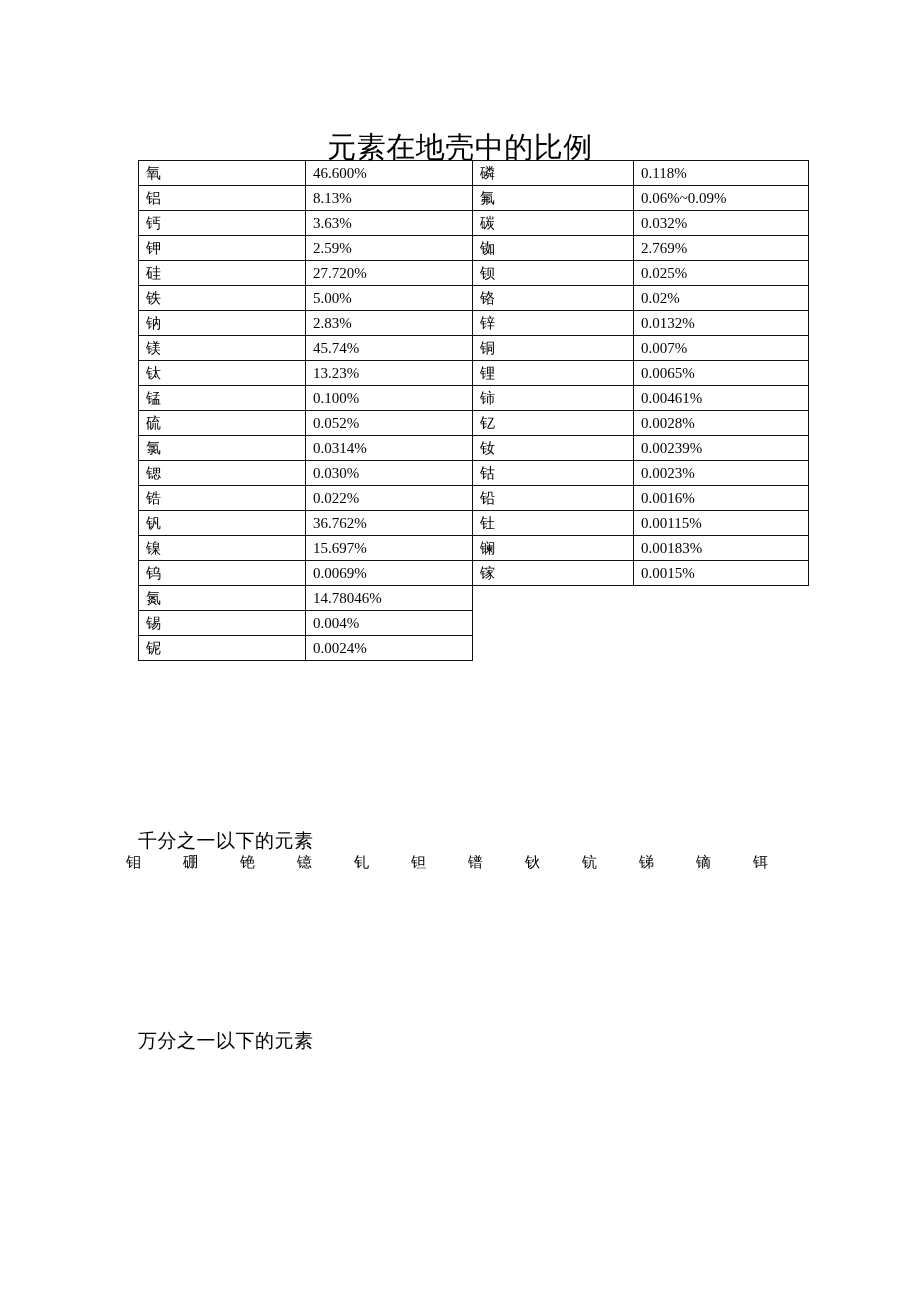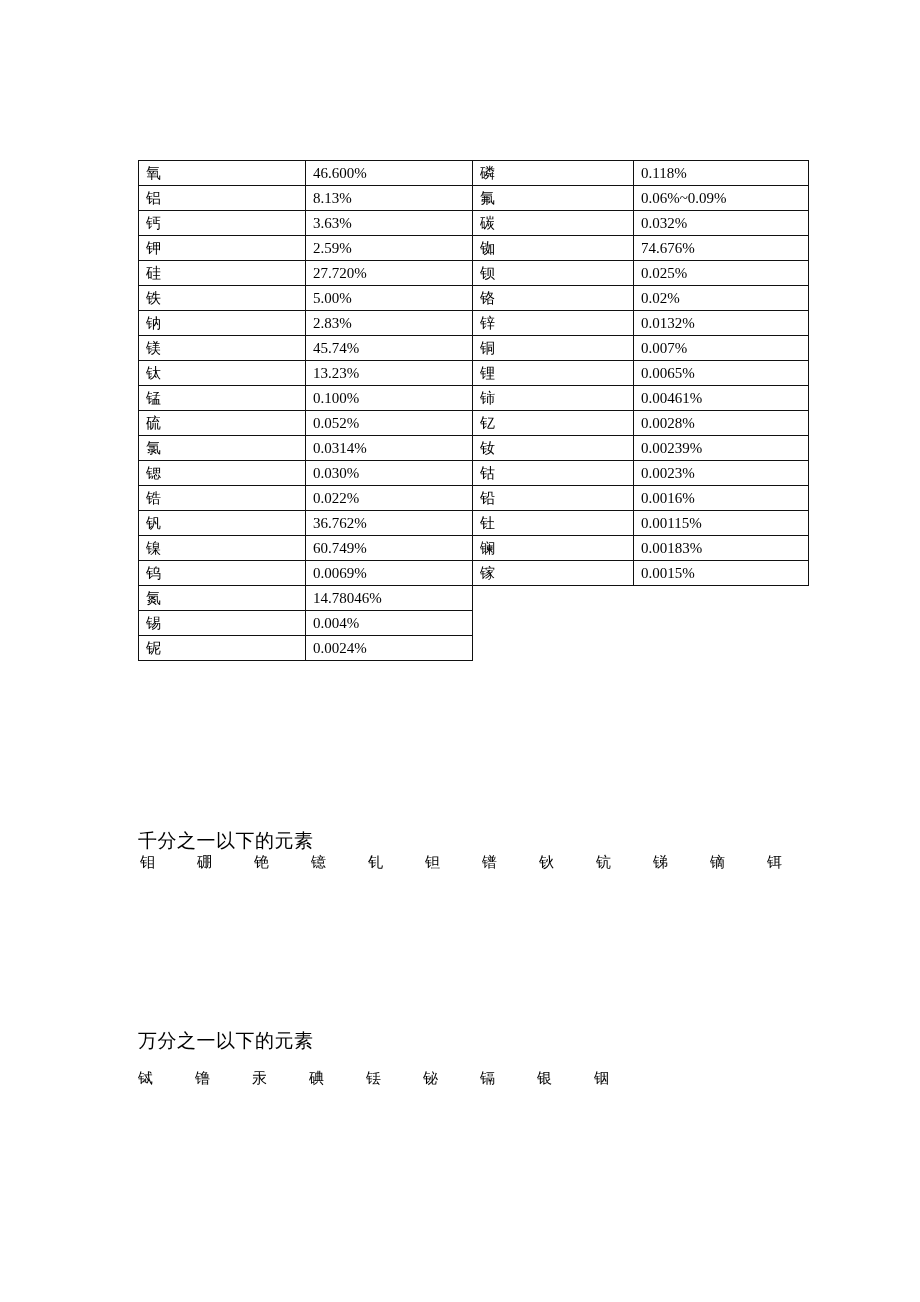--- a/index.html
+++ b/index.html
@@ -75,40 +75,41 @@
     letter-spacing: 0.5px;
   }
   #heading-sub-permille { left: 138px; top: 828px; }
   #heading-sub-permyriad { left: 138px; top: 1028px; }
 
   
   .element-list {
     position: absolute;
     font-size: 15px;
   }
-  #list-sub-permille  { left: 140px; top: 848px; }
+  #list-sub-permille  { left: 126px; top: 848px; }
   #list-sub-permyriad { left: 138px; top: 1064px; }
 
   .element-row {
     height: 28px;
     line-height: 28px;
     white-space: nowrap;
   }
   .element-item {
     display: inline-block;
     width: 57px;
     text-align: left;
     font-size: 15px;
   }
 </style>
 </head>
 <body>
 
 <div class="page">
 
+  <h1 class="doc-title">元素在地壳中的比例</h1>
 
   <table class="crust-table">
     <tbody>
         <tr>
           <td class="c-name-l">氧</td>
           <td class="c-val-l">46.600%</td>
           <td class="c-name-r">磷</td>
           <td class="c-val-r">0.118%</td>
         </tr>
         <tr>
@@ -120,21 +121,21 @@
         <tr>
           <td class="c-name-l">钙</td>
           <td class="c-val-l">3.63%</td>
           <td class="c-name-r">碳</td>
           <td class="c-val-r">0.032%</td>
         </tr>
         <tr>
           <td class="c-name-l">钾</td>
           <td class="c-val-l">2.59%</td>
           <td class="c-name-r">铷</td>
-          <td class="c-val-r">74.676%</td>
+          <td class="c-val-r">2.769%</td>
         </tr>
         <tr>
           <td class="c-name-l">硅</td>
           <td class="c-val-l">27.720%</td>
           <td class="c-name-r">钡</td>
           <td class="c-val-r">0.025%</td>
         </tr>
         <tr>
           <td class="c-name-l">铁</td>
           <td class="c-val-l">5.00%</td>
@@ -190,21 +191,21 @@
           <td class="c-val-r">0.0016%</td>
         </tr>
         <tr>
           <td class="c-name-l">钒</td>
           <td class="c-val-l">36.762%</td>
           <td class="c-name-r">钍</td>
           <td class="c-val-r">0.00115%</td>
         </tr>
         <tr>
           <td class="c-name-l">镍</td>
-          <td class="c-val-l">60.749%</td>
+          <td class="c-val-l">15.697%</td>
           <td class="c-name-r">镧</td>
           <td class="c-val-r">0.00183%</td>
         </tr>
         <tr>
           <td class="c-name-l">钨</td>
           <td class="c-val-l">0.0069%</td>
           <td class="c-name-r">镓</td>
           <td class="c-val-r">0.0015%</td>
         </tr>
         <tr>
@@ -229,17 +230,14 @@
   </table>
 
   <div class="section-heading" id="heading-sub-permille">千分之一以下的元素</div>
 
   <div class="element-list" id="list-sub-permille">
       <div class="element-row"><span class="element-item">钼</span><span class="element-item">硼</span><span class="element-item">铯</span><span class="element-item">镱</span><span class="element-item">钆</span><span class="element-item">钽</span><span class="element-item">镨</span><span class="element-item">钬</span><span class="element-item">钪</span><span class="element-item">锑</span><span class="element-item">镝</span><span class="element-item">铒</span></div>
     </div>
 
   <div class="section-heading" id="heading-sub-permyriad">万分之一以下的元素</div>
 
-  <div class="element-list" id="list-sub-permyriad">
-      <div class="element-row"><span class="element-item">铽</span><span class="element-item">镥</span><span class="element-item">汞</span><span class="element-item">碘</span><span class="element-item">铥</span><span class="element-item">铋</span><span class="element-item">镉</span><span class="element-item">银</span><span class="element-item">铟</span></div>
-    </div>
 
 </div>
 
 </body></html>

